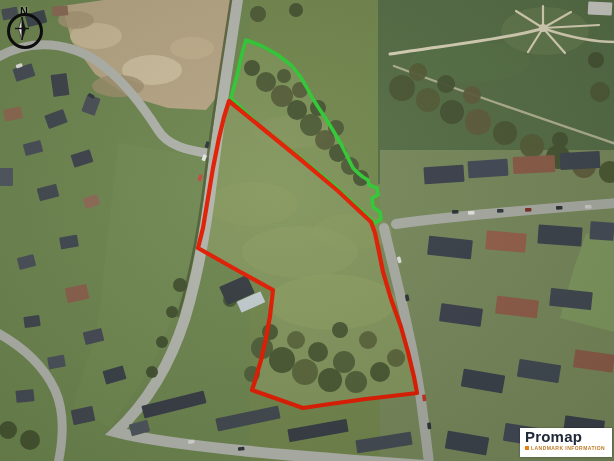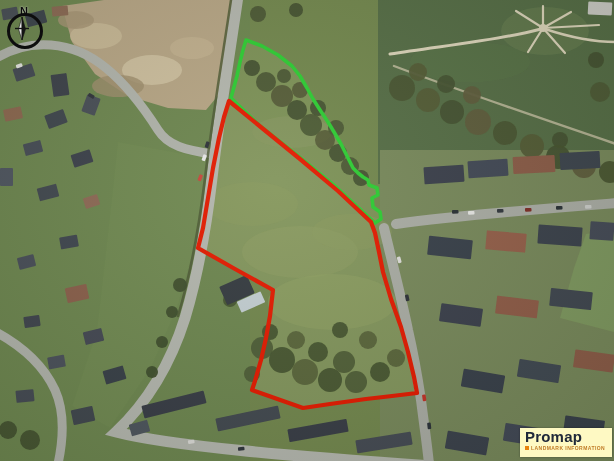--- a/index.html
+++ b/index.html
@@ -19,21 +19,21 @@
     position:absolute;left:3px;top:8px;width:30px;height:30px;border:3px solid #0d0d0d;
     border-radius:50%;
   }
   .compass .nlabel{
     position:absolute;left:0;top:0;width:40px;text-align:center;
     font-size:11px;font-weight:bold;color:#0a0a0a;
     text-shadow:0 0 2px rgba(255,255,255,.8);
   }
   
   .logo{
-    position:absolute;right:2px;bottom:4px;width:84px;height:27px;background:#fef9c3;
+    position:absolute;right:2px;bottom:4px;width:84px;height:27px;background:#ffffff;
     box-shadow:0 0 2px rgba(0,0,0,.35);padding:1px 3px 1px 5px;
   }
   .logo .brand{
     display:block;font-size:15px;line-height:16px;font-weight:800;color:#20293a;
     letter-spacing:.2px;
   }
   .logo .tagrow{display:flex;align-items:center;gap:2px;margin-top:0px;}
   .logo .sq{width:4px;height:4px;background:#e8820c;display:inline-block;}
   .logo .tagline{
     font-size:5px;font-weight:bold;letter-spacing:.45px;color:#c07b26;white-space:nowrap;

